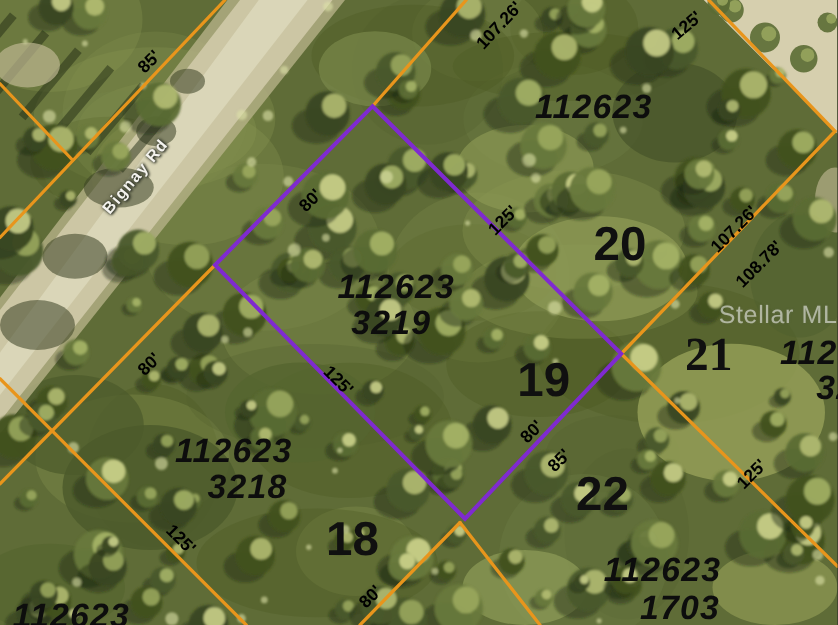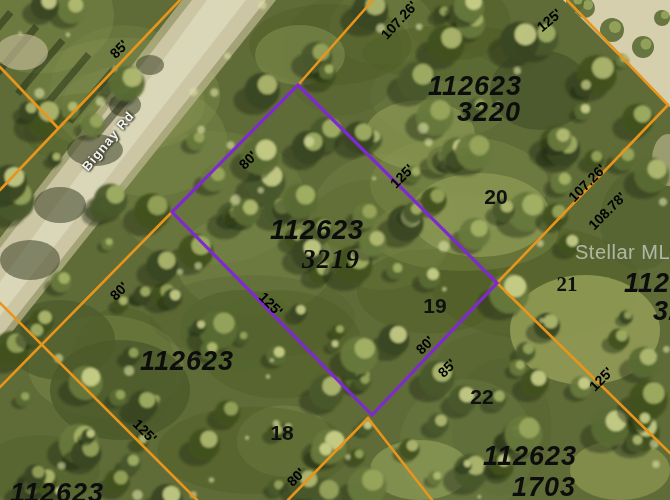--- a/index.html
+++ b/index.html
@@ -8,21 +8,21 @@
     background:#66713c;
     font-family:"Liberation Sans",sans-serif;
   }
   #map-svg{position:absolute;left:0;top:0;width:670px;height:500px;display:block;}
   #labels{position:absolute;left:0;top:0;width:670px;height:500px;}
   .lbl{position:absolute;white-space:nowrap;line-height:1;}
   .parcel-id{
     font-style:italic;font-weight:bold;font-size:27px;color:#0d0d0d;
     letter-spacing:1px;
   }
-  .lot-num{font-weight:bold;font-size:21px;color:#101010;}
+  .lot-num{font-weight:bold;font-size:38px;color:#101010;}
   .dim{font-weight:bold;font-size:14px;color:#000;}
   #road-label{
     position:absolute;left:108px;top:141px;
     transform:translate(-50%,-50%) rotate(-50deg);
     font-weight:bold;font-size:13px;letter-spacing:1px;color:#f4f3ee;
     text-shadow:0 1px 2px rgba(45,50,38,.95),0 0 3px rgba(45,50,38,.8),1px 1px 2px rgba(45,50,38,.8);
     white-space:nowrap;
   }
   #watermark{
     position:absolute;left:575px;top:241px;
@@ -645,24 +645,24 @@
         <line x1="567" y1="0" x2="668" y2="105"></line>
         <line x1="668" y1="105" x2="497" y2="283"></line>
         <line x1="497" y1="283" x2="670" y2="453"></line>
         <line x1="368" y1="418" x2="288" y2="500"></line>
         <line x1="368" y1="418" x2="432" y2="500"></line>
       </g>
       <polygon points="298,85 497,283 372,415 172,212" fill="none" stroke="#7f2ad0" stroke-width="3.2" stroke-linejoin="miter"></polygon>
     </svg>
   <div id="labels">
       <div class="lbl parcel-id" style="left: 475px; top: 86px; transform: translate(-50%, -50%) rotate(0deg);">112623</div>
-      <div class="lbl parcel-id" style="left: 489px; top: 112px; transform: translate(-50%, -50%) rotate(0deg);">3220</div>
       <div class="lbl parcel-id" style="left: 317px; top: 230px; transform: translate(-50%, -50%) rotate(0deg);">112623</div>
-      <div class="lbl parcel-id" style="left: 331px; top: 259px; transform: translate(-50%, -50%) rotate(0deg); font-family: Liberation Serif, serif;">3219</div>
+      <div class="lbl parcel-id" style="left: 313px; top: 259px; transform: translate(-50%, -50%) rotate(0deg);">3219</div>
       <div class="lbl parcel-id" style="left: 187px; top: 361px; transform: translate(-50%, -50%) rotate(0deg);">112623</div>
+      <div class="lbl parcel-id" style="left: 198px; top: 390px; transform: translate(-50%, -50%) rotate(0deg);">3218</div>
       <div class="lbl parcel-id" style="left: 530px; top: 456px; transform: translate(-50%, -50%) rotate(0deg);">112623</div>
       <div class="lbl parcel-id" style="left: 544px; top: 487px; transform: translate(-50%, -50%) rotate(0deg);">1703</div>
       <div class="lbl parcel-id" style="left: 57px; top: 493px; transform: translate(-50%, -50%) rotate(0deg);">112623</div>
       <div class="lbl parcel-id" style="left: 655px; top: 283px; transform: translate(-50%, -50%) rotate(0deg);">1126</div>
       <div class="lbl parcel-id" style="left: 669px; top: 311px; transform: translate(-50%, -50%) rotate(0deg);">32</div>
       <div class="lbl lot-num" style="left: 496px; top: 196px; transform: translate(-50%, -50%) rotate(0deg);">20</div>
       <div class="lbl lot-num" style="left: 410px; top: 305px; transform: translate(-50%, -50%) rotate(0deg); margin-left: 25px;">19</div>
       <div class="lbl lot-num" style="left: 567px; top: 284px; transform: translate(-50%, -50%) rotate(0deg); font-family: Liberation Serif, serif;">21</div>
       <div class="lbl lot-num" style="left: 282px; top: 432px; transform: translate(-50%, -50%) rotate(0deg);">18</div>
       <div class="lbl lot-num" style="left: 482px; top: 396px; transform: translate(-50%, -50%) rotate(0deg); text-align: center;">22</div>

